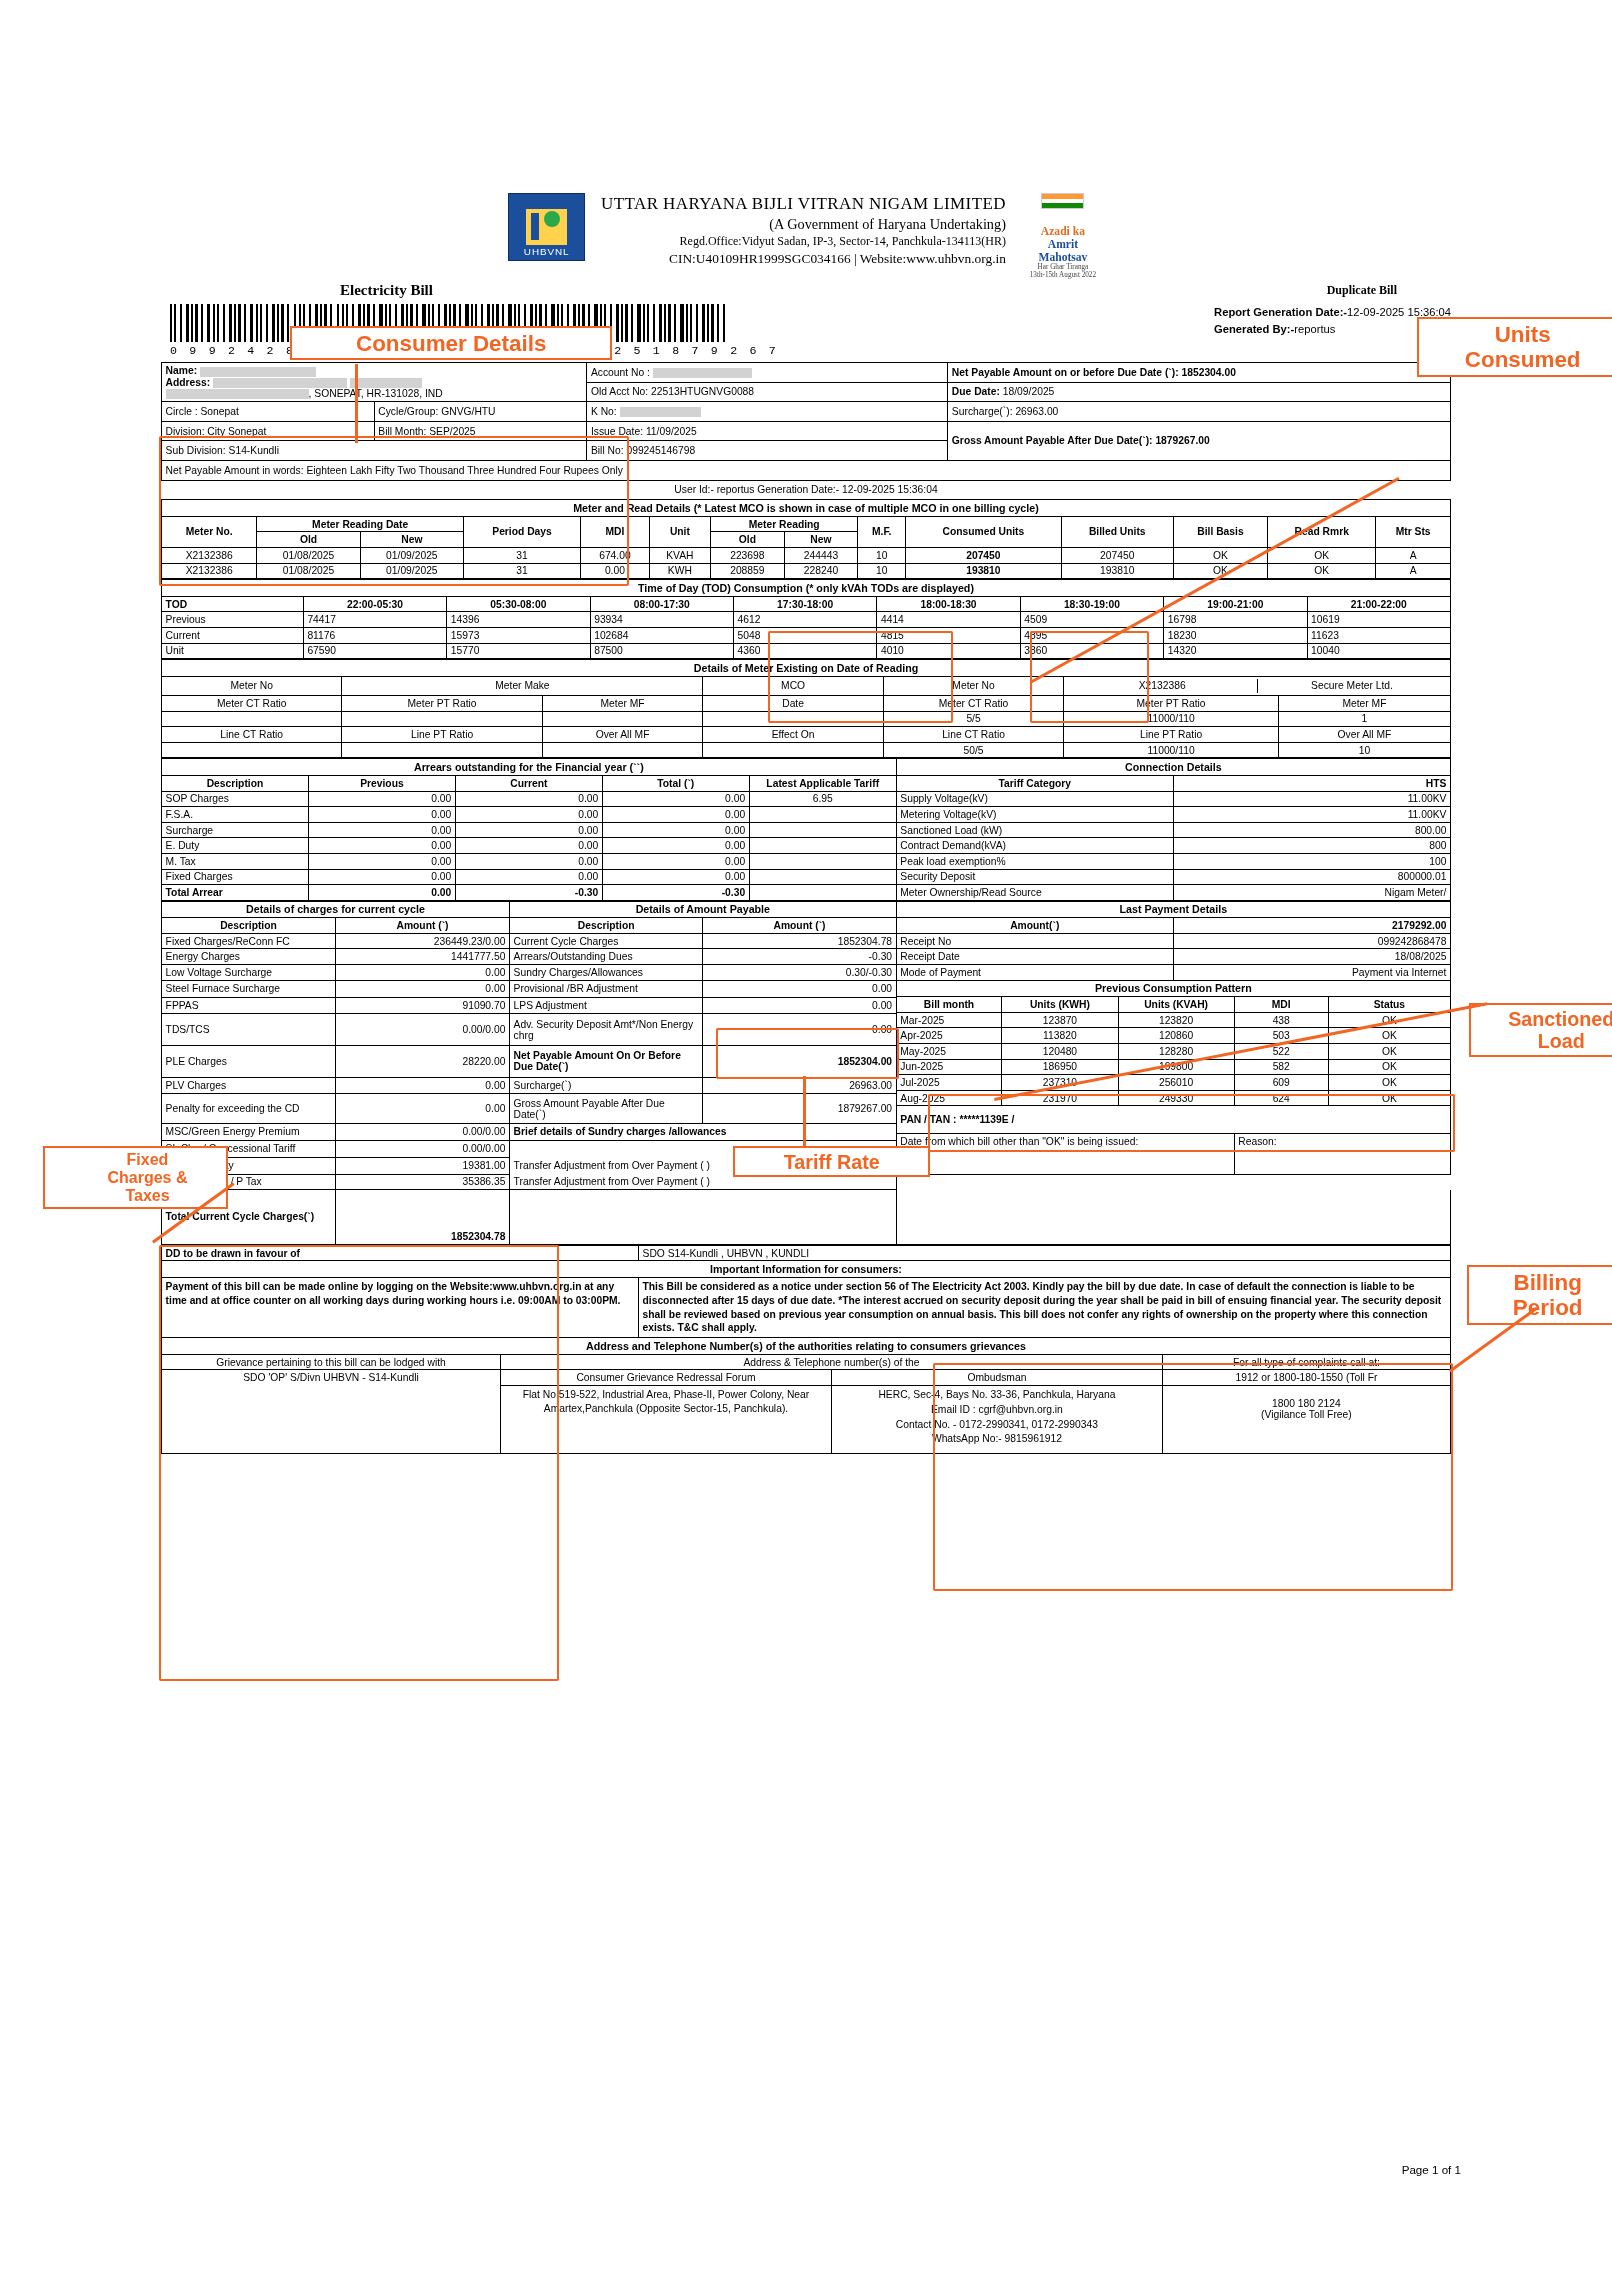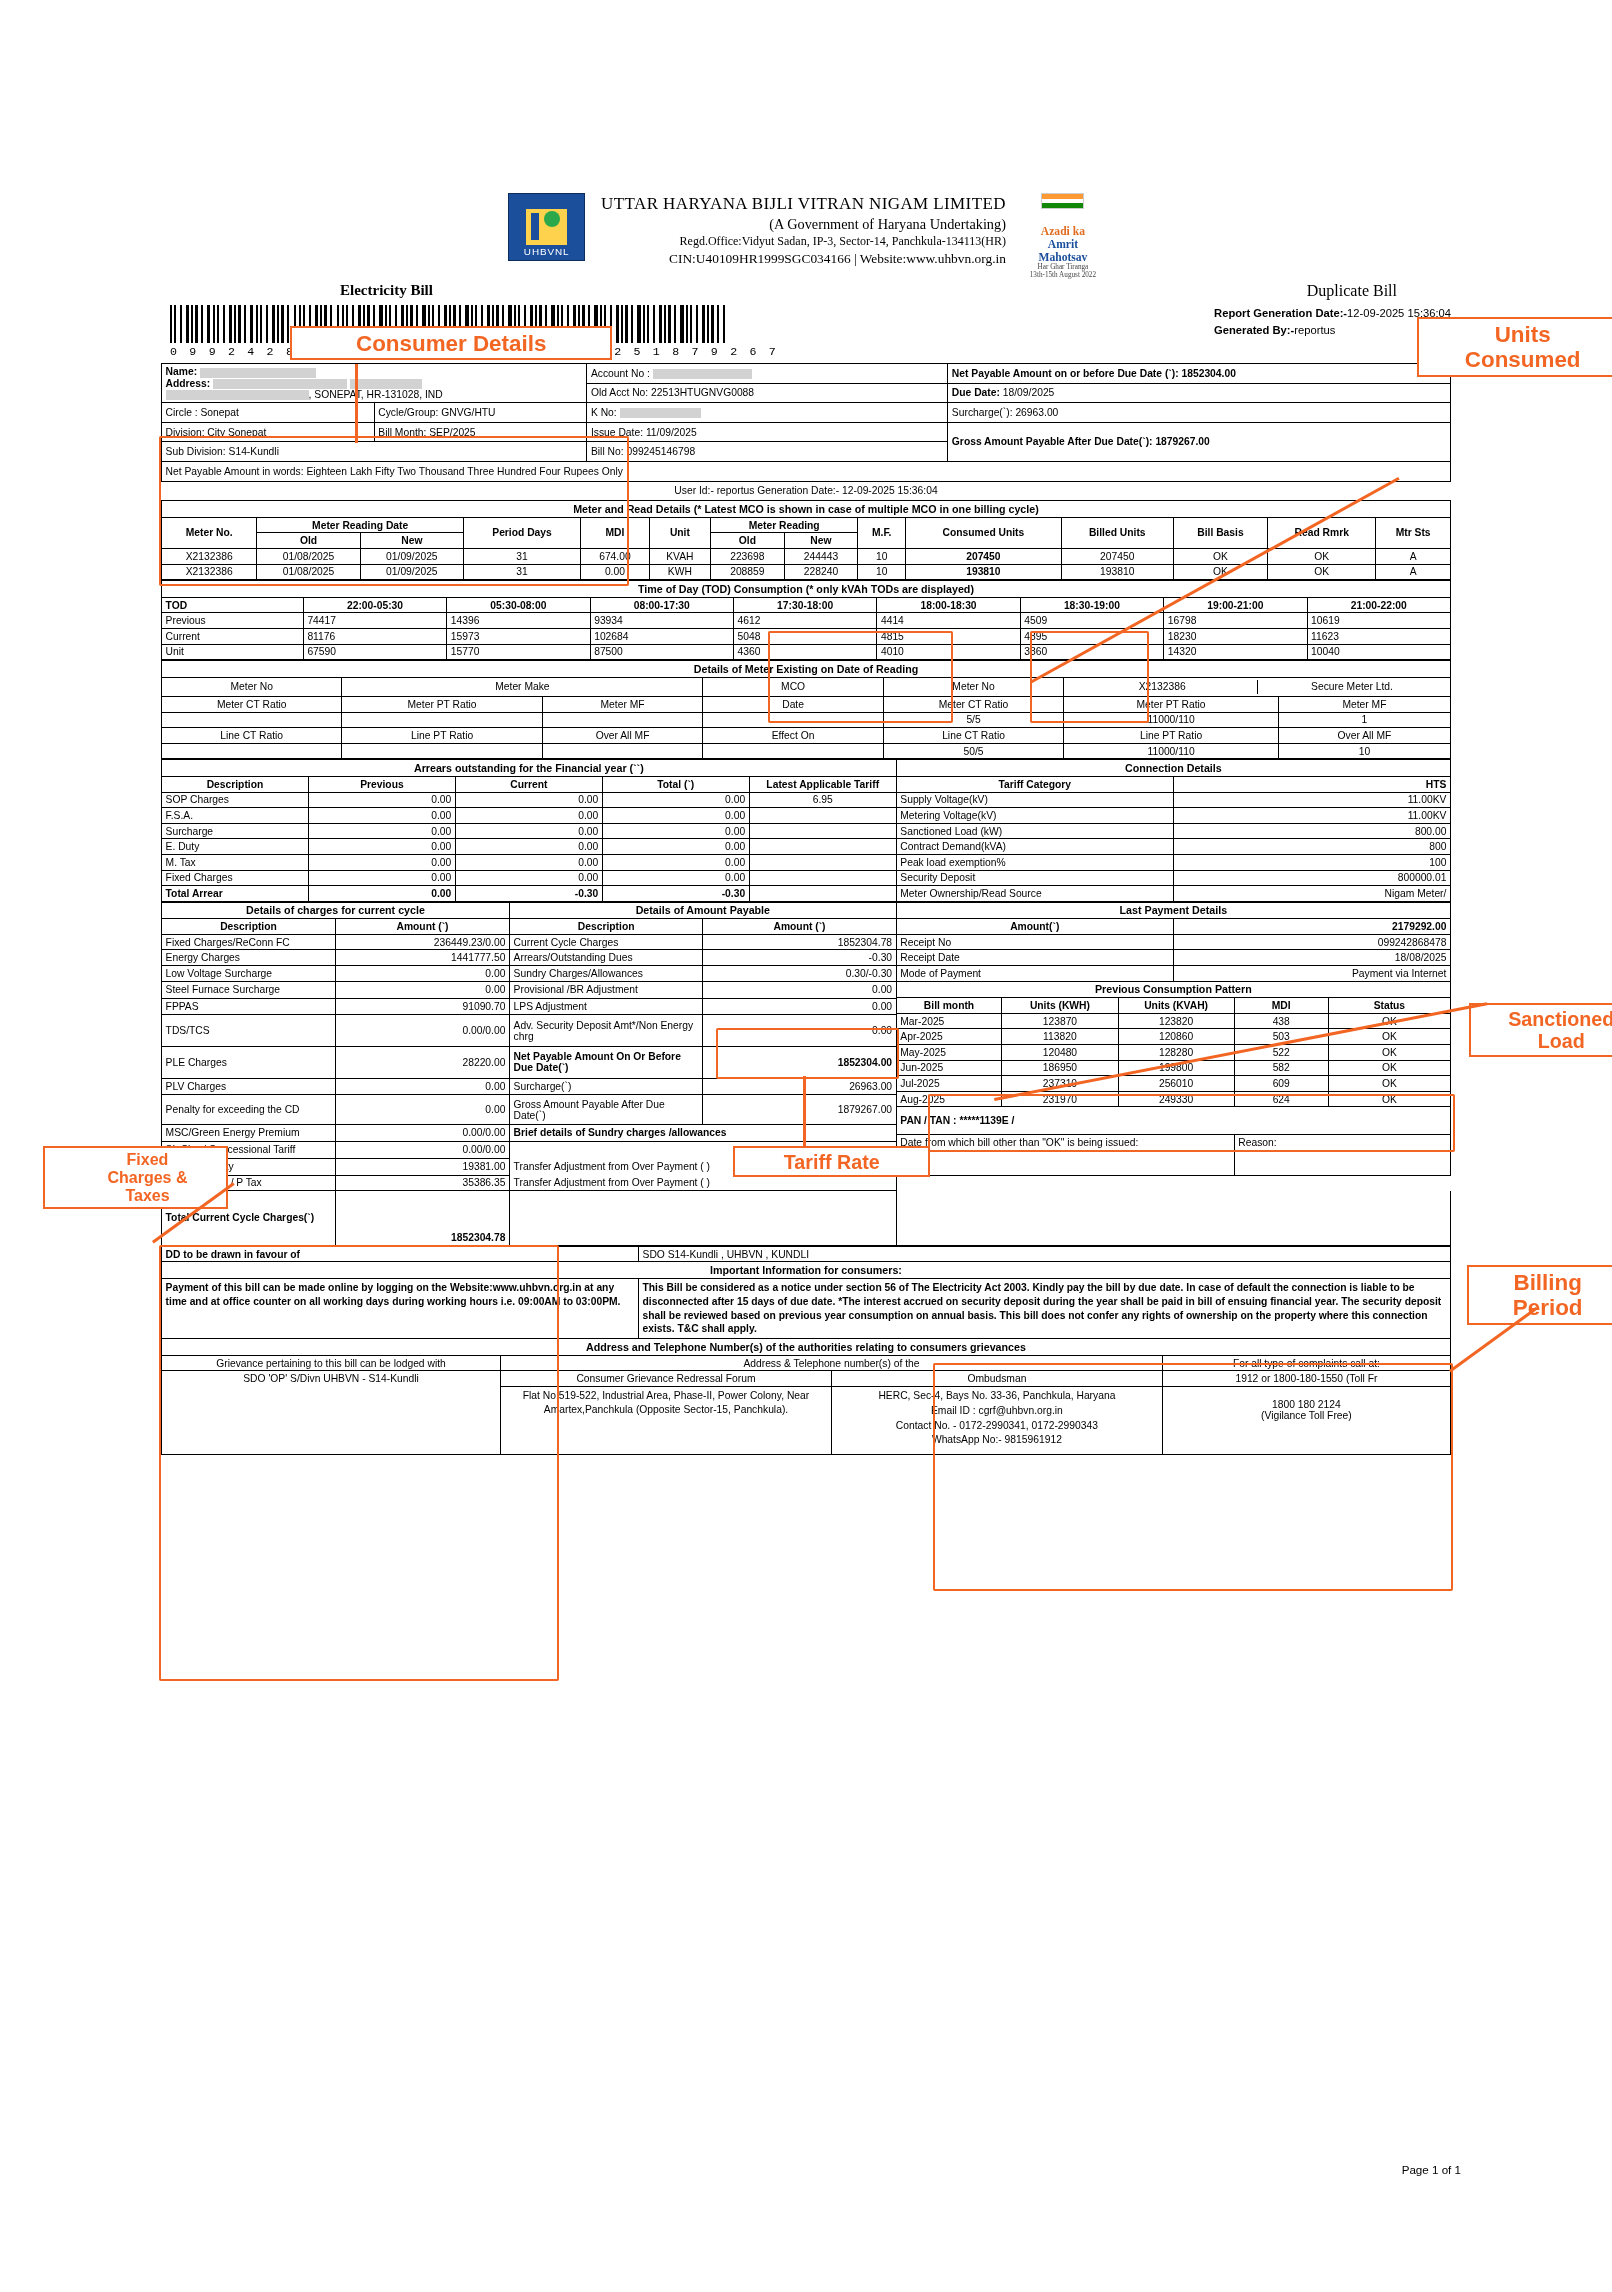--- a/index.html
+++ b/index.html
@@ -19,21 +19,21 @@
   .htext .l2{font-size:14.3px;}
   .htext .l3{font-size:12px;}
   .htext .l4{font-size:13.4px;}
   .azadi{width:82px;text-align:center;font-size:7.2px;line-height:1.1;color:#444;}
   .azadi .a1{color:#e06c1f;font-weight:bold;font-size:11.6px;margin-top:12px;}
   .azadi .a2{color:#1b4f9c;font-weight:bold;font-size:11.6px;}
   .azadi .tri{display:inline-block;width:41px;height:14.3px;background:linear-gradient(#ff9933 0 33%,#ffffff 33% 66%,#138808 66% 100%);border:0.9px solid #ccc;margin-bottom:1.8px;}
 
   .billrow{display:flex;align-items:center;justify-content:space-between;margin-top:1.8px;}
   .billrow .eb{flex:1;text-align:left;font-size:15px;font-weight:bold;padding-left:179px;}
-  .billrow .dup{font-size:16px;font-weight:normal;padding-right:54px;}
+  .billrow .dup{font-size:12px;font-weight:bold;padding-right:54px;}
 
   
   .bc-wrap{position:relative;margin-top:5.4px;height:56px;}
   .bars{height:38px;width:555px;margin-left:9px;
         background:repeating-linear-gradient(90deg,#000 0 1.8px,#fff 1.8px 3.6px,#000 3.6px 6.3px,#fff 6.3px 9.9px,#000 9.9px 11.6px,#fff 11.6px 16px,#000 16px 19px,#fff 19px 21.5px);}
   .bcnum{font-family:"Liberation Mono",monospace;font-size:11.6px;letter-spacing:2.7px;margin-left:9px;margin-top:1.8px;}
   .genbox{position:absolute;right:0;top:0;font-family:"Liberation Sans",sans-serif;font-size:11.2px;line-height:1.5;}
   .genbox b{font-weight:bold;}
 
   

